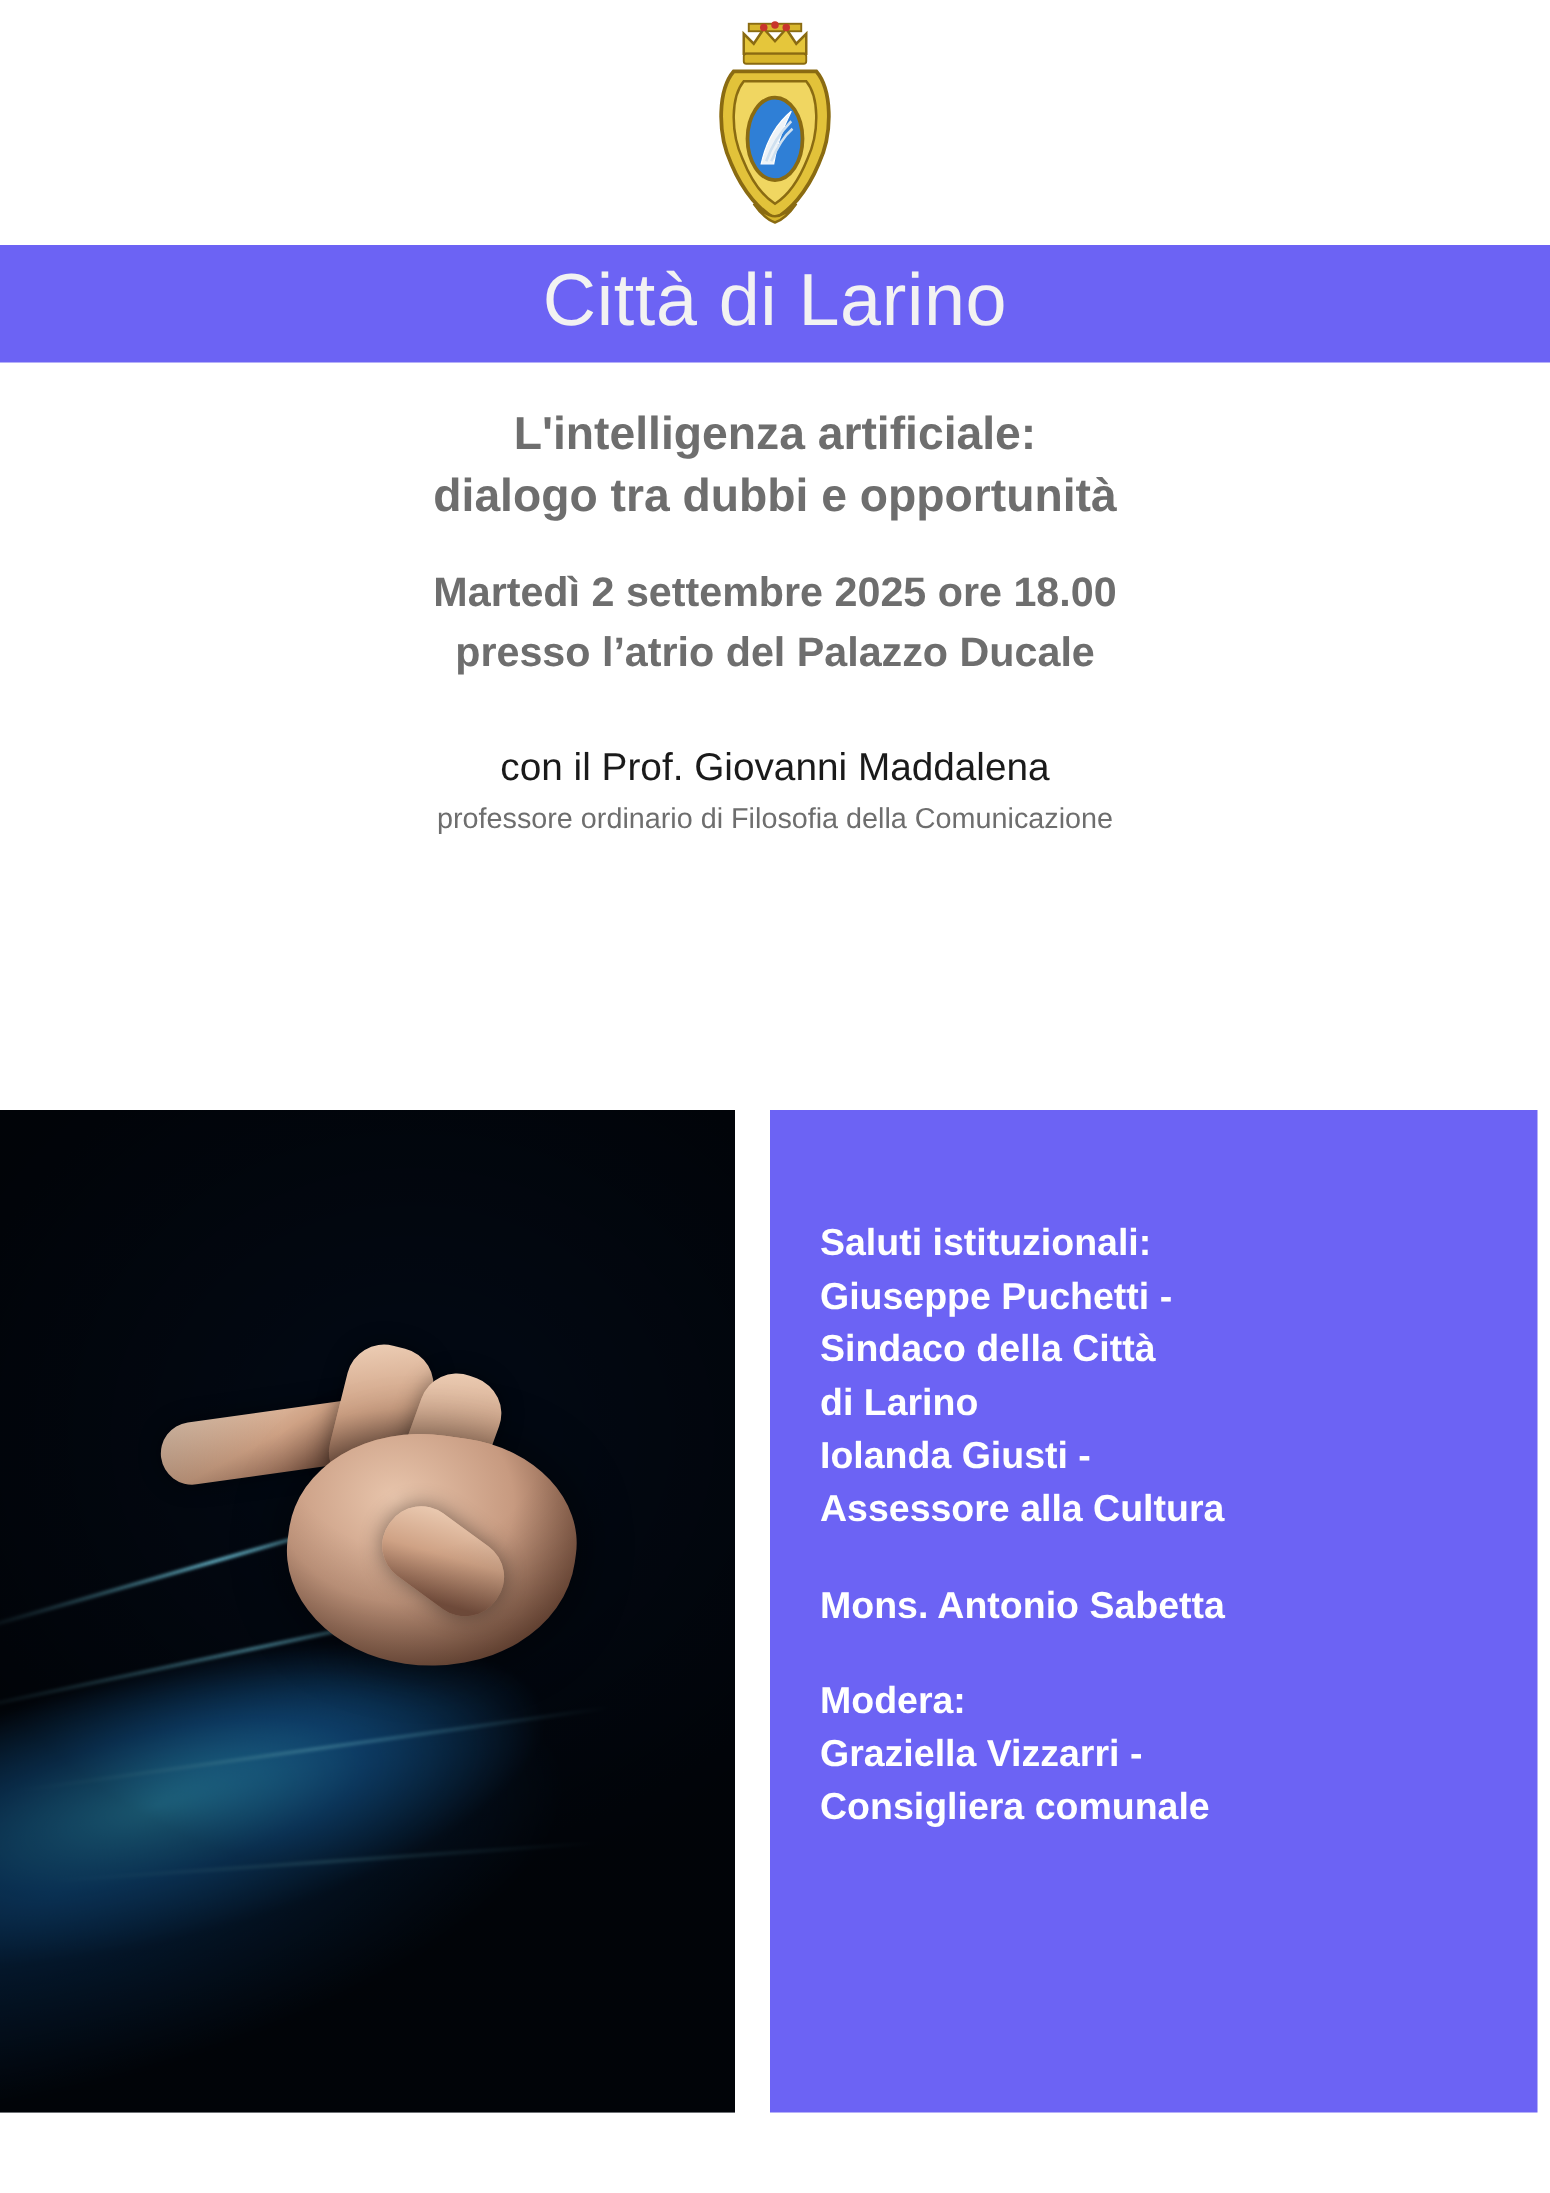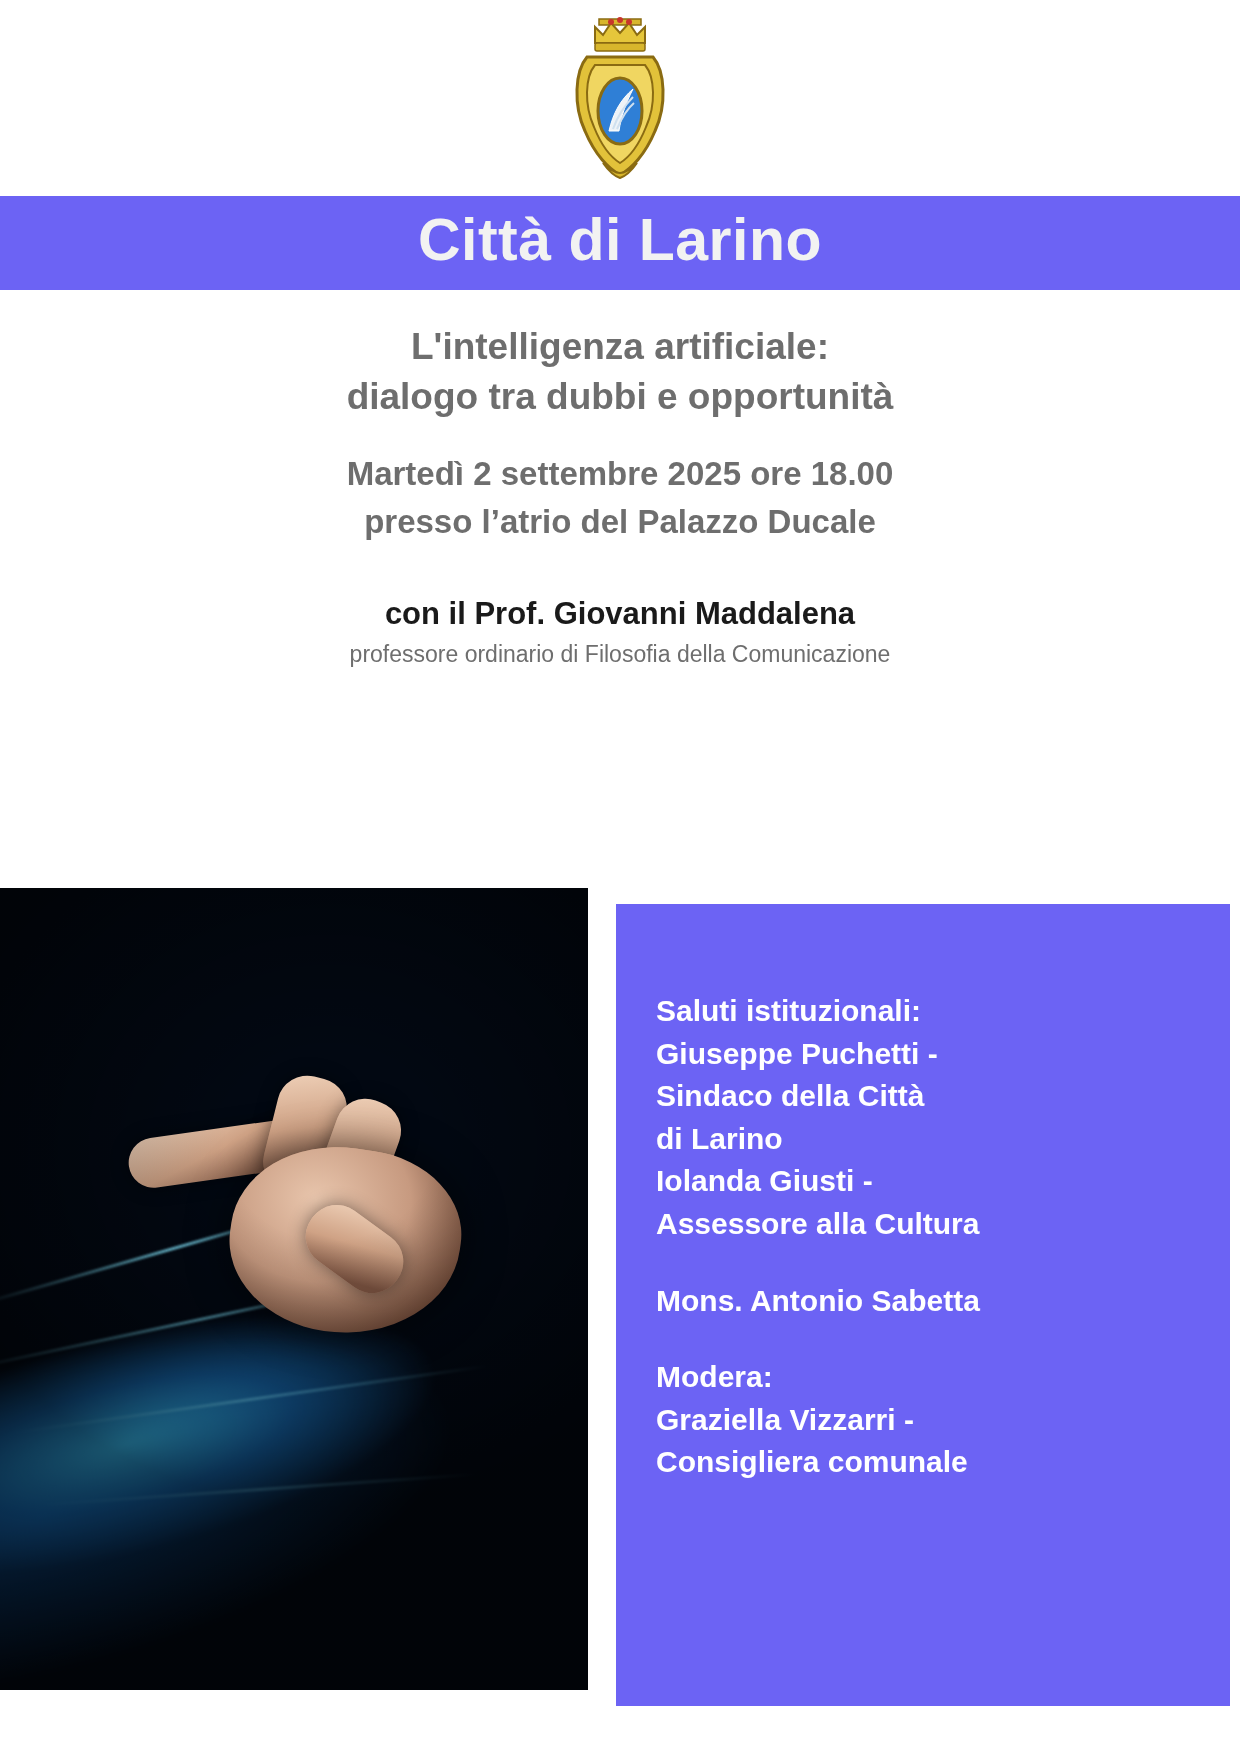--- a/index.html
+++ b/index.html
@@ -34,21 +34,21 @@
   .title-band {
     width: 100%;
     background: #6c63f4;
     padding: 14px 0 18px 0;
     text-align: center;
     box-sizing: border-box;
   }
   .title-band h1 {
     margin: 0;
     font-size: 59px;
-    font-weight: bold;
+    font-weight: normal;
     color: #f2f2f2;
     letter-spacing: 0.5px;
     line-height: 1.05;
   }
 
   
   .info {
     text-align: center;
     padding: 32px 40px 0 40px;
   }
@@ -61,21 +61,21 @@
   .when {
     margin-top: 28px;
     font-size: 33px;
     font-weight: bold;
     color: #6e6e6e;
     line-height: 1.45;
   }
   .speaker {
     margin-top: 50px;
     font-size: 31px;
-    font-weight: bold;
+    font-weight: normal;
     color: #1a1a1a;
   }
   .speaker-role {
     margin-top: 6px;
     font-size: 23px;
     color: #6e6e6e;
     line-height: 1.4;
   }
 
   
@@ -144,21 +144,21 @@
     box-shadow: 0 0 18px rgba(0,0,0,0.45);
   }
   .f1 { left: 8px;   top: 60px;  width: 190px; height: 50px;  transform: rotate(-8deg); border-radius: 40px 24px 24px 40px; }
   .f2 { left: 150px; top: 8px;   width: 70px;  height: 118px; transform: rotate(14deg); }
   .f3 { left: 205px; top: 30px;  width: 66px;  height: 120px; transform: rotate(20deg); }
   .f4 { left: 182px; top: 150px; width: 105px; height: 62px;  transform: rotate(36deg); }
 
   .panel {
     position: absolute;
     left: 616px;
-    top: 16px;
+    top: 0;
     width: 614px;
     height: 802px;
     background: #6c63f4;
     box-sizing: border-box;
     padding: 86px 0 0 40px;
   }
   .panel p {
     margin: 0;
     color: #ffffff;
     font-size: 30px;

